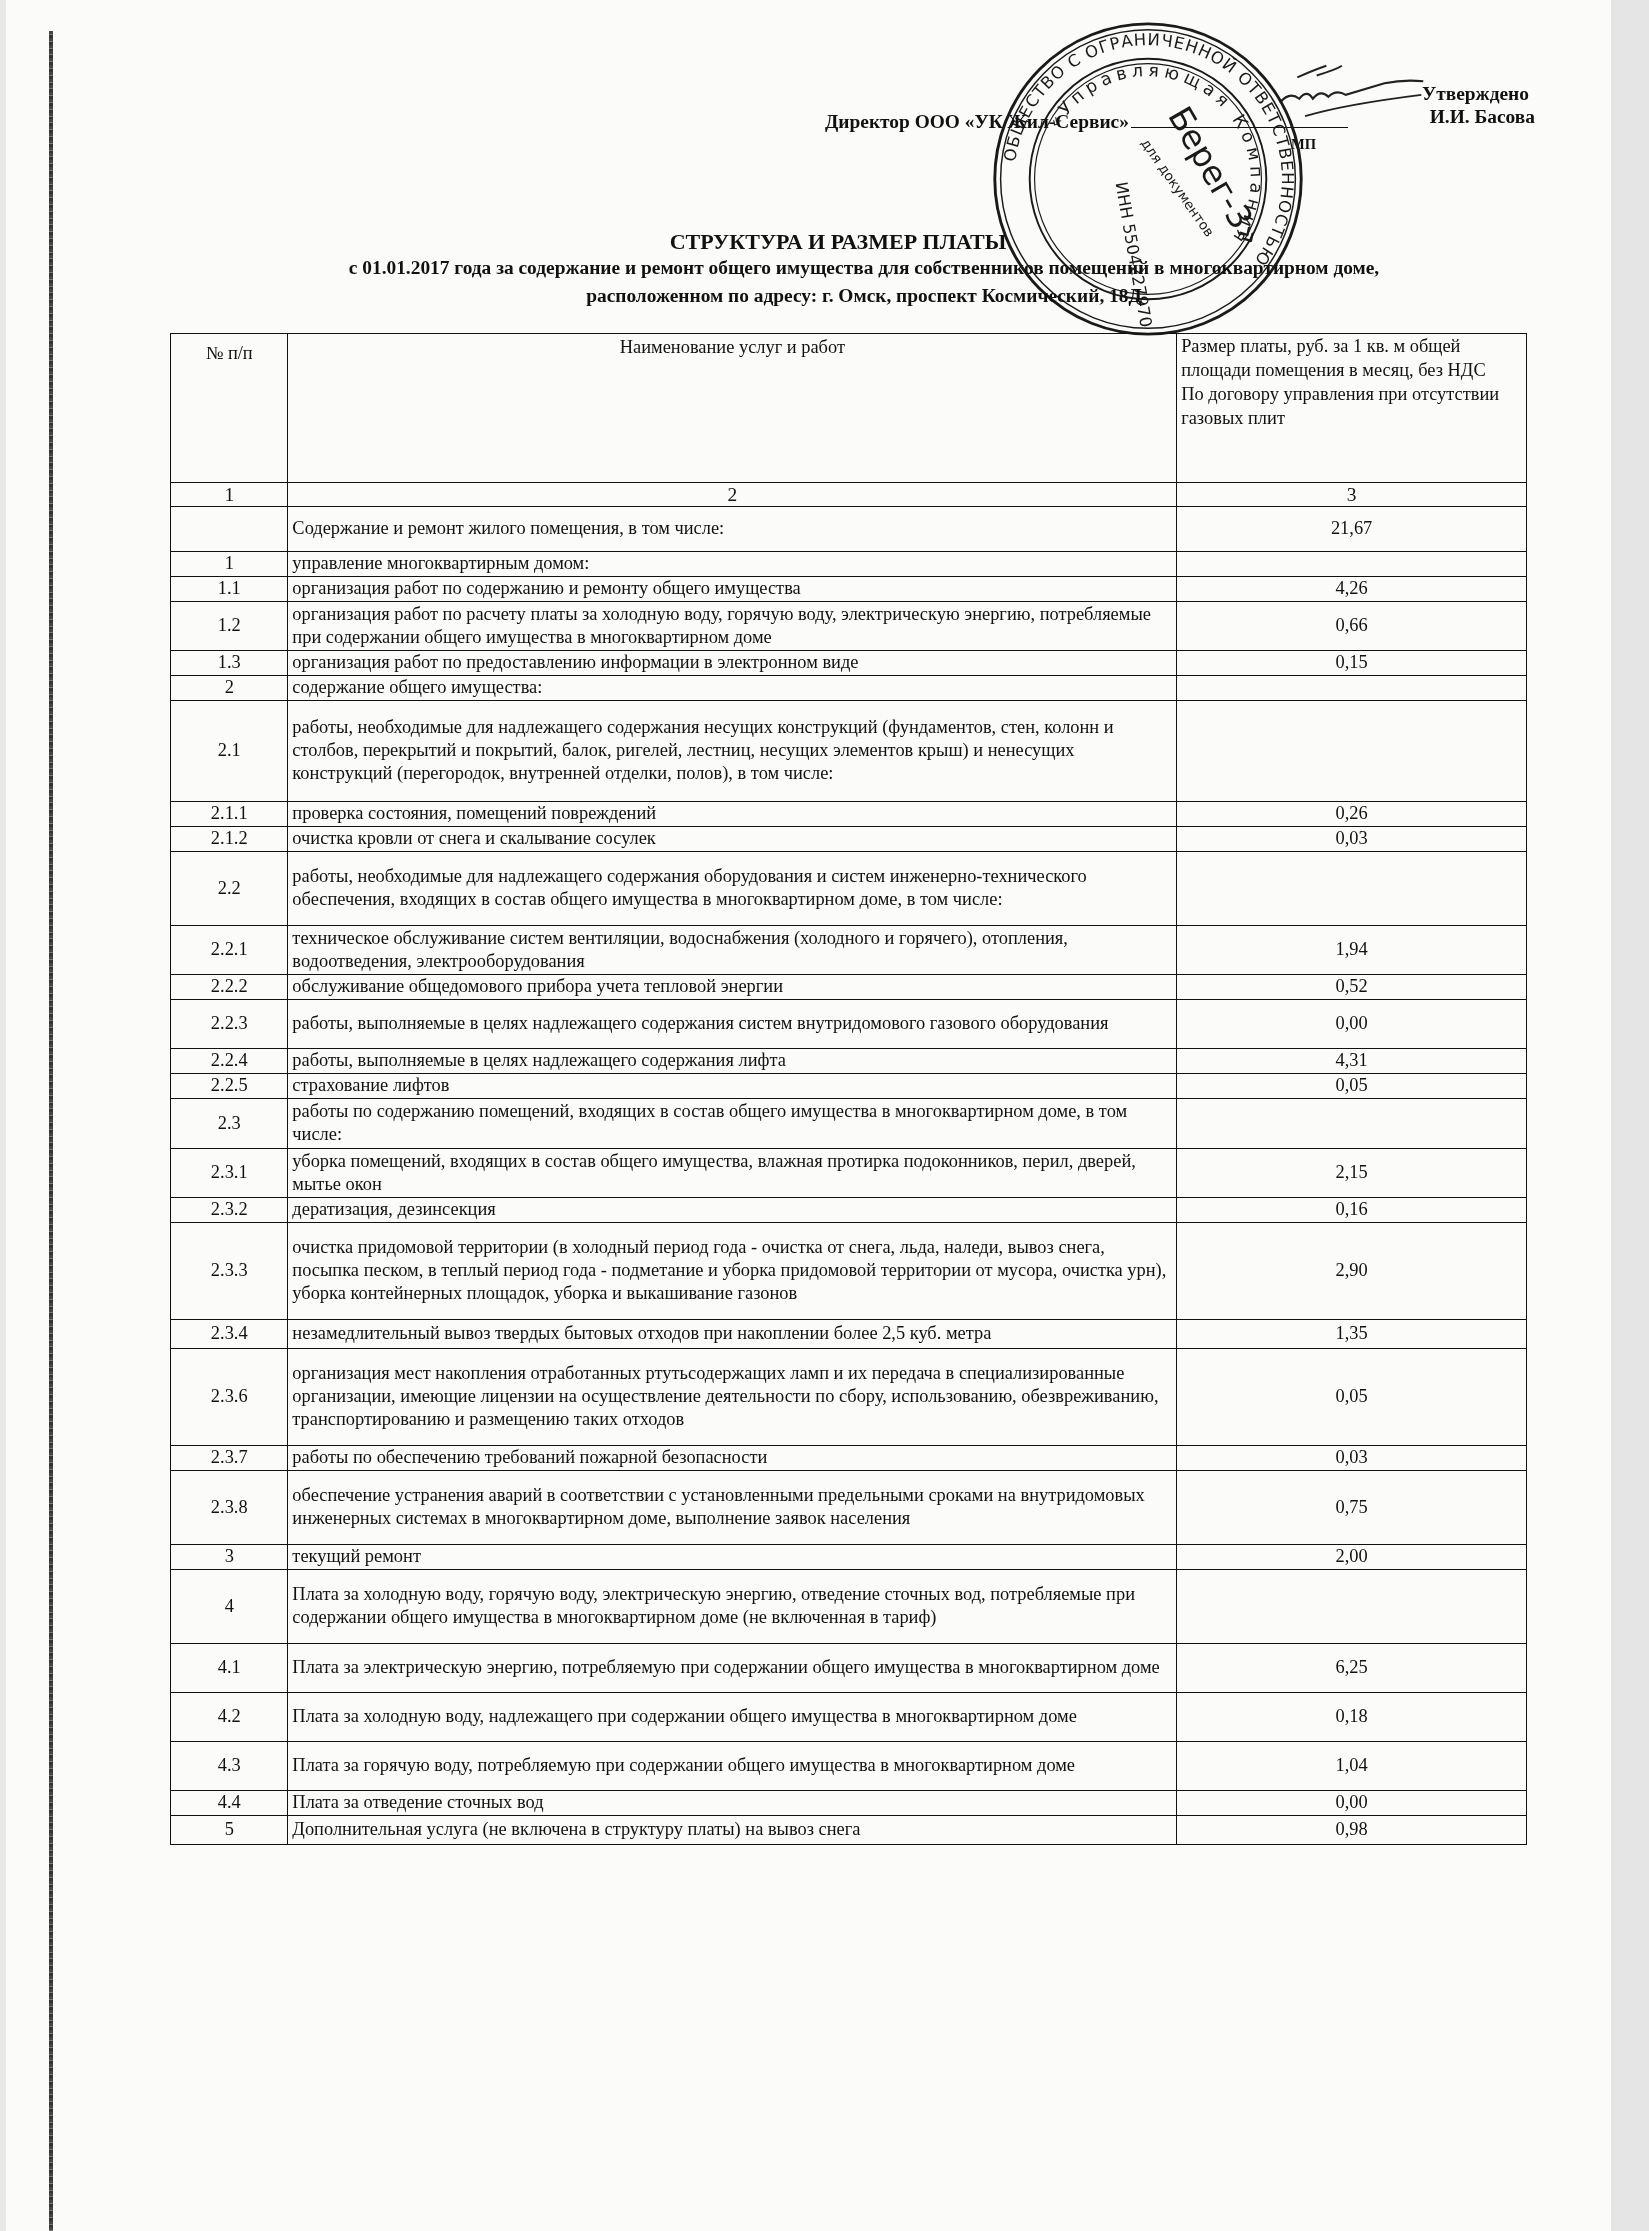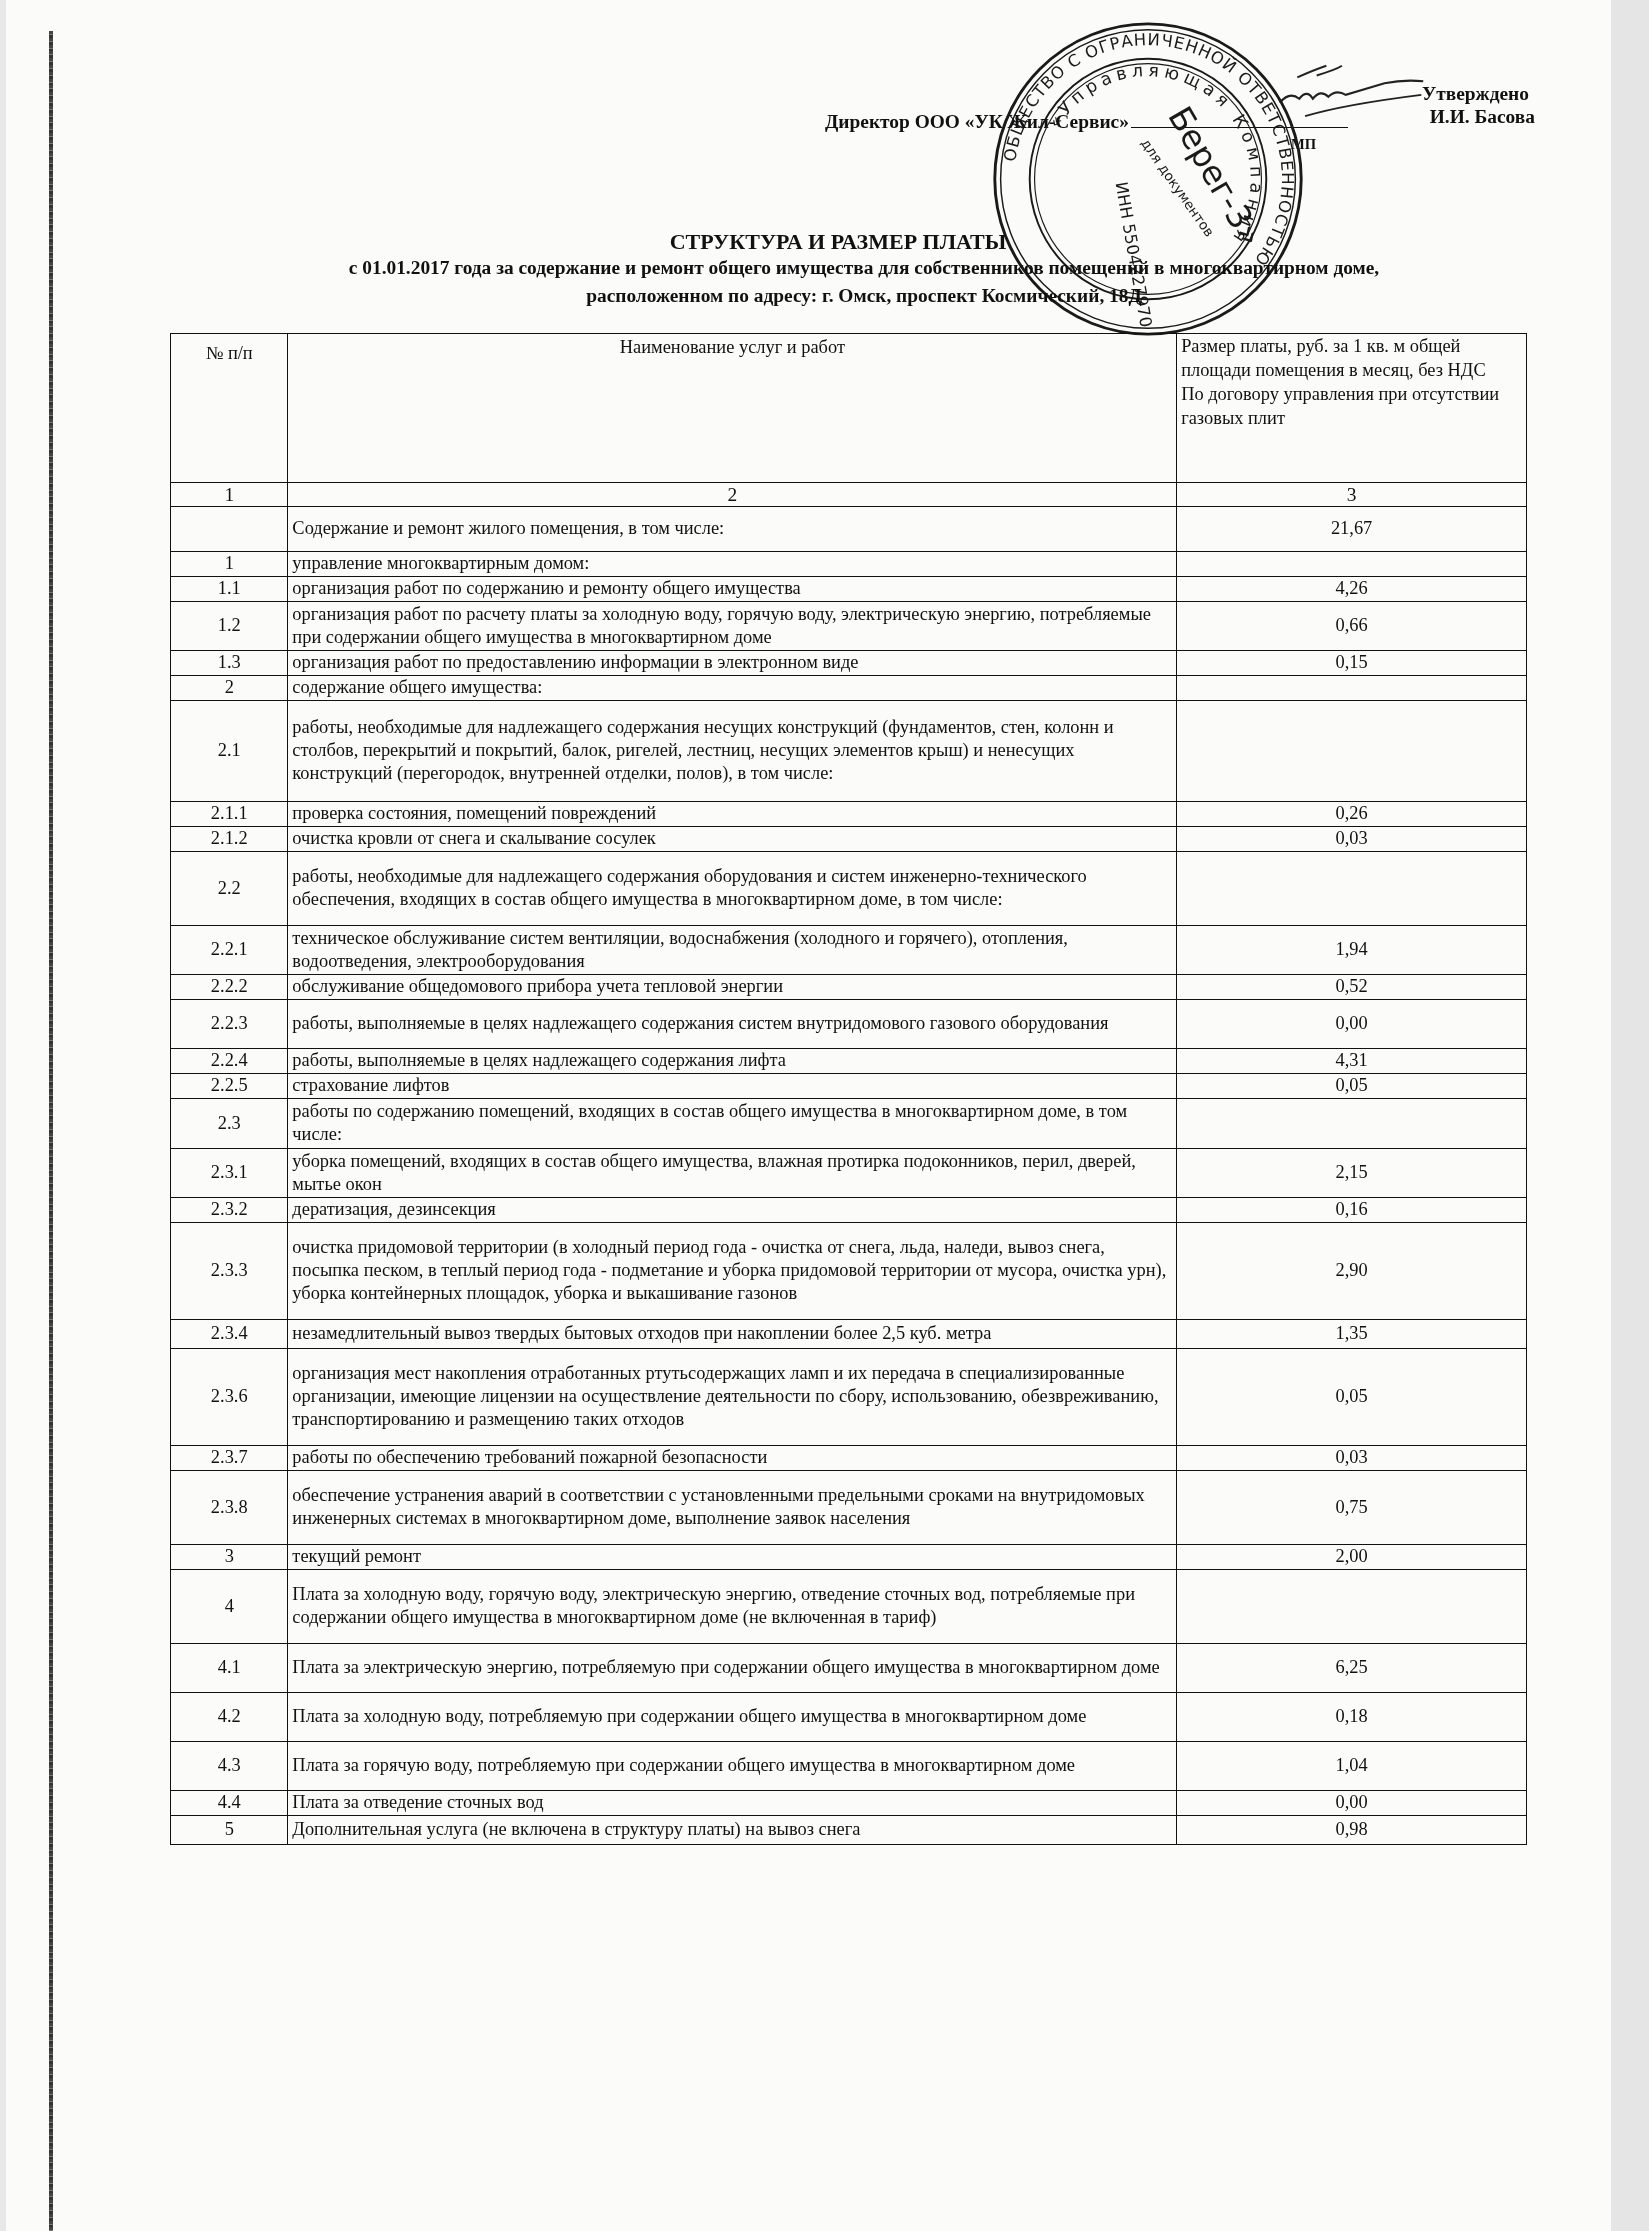--- a/index.html
+++ b/index.html
@@ -235,21 +235,21 @@
         <td class="c-name">Плата за холодную воду, горячую воду, электрическую энергию, отведение сточных вод, потребляемые при содержании общего имущества в многоквартирном доме (не включенная в тариф)</td>
         <td class="c-val"></td>
       </tr>
       <tr style="height: 49px;">
         <td class="c-num">4.1</td>
         <td class="c-name">Плата за электрическую энергию, потребляемую при содержании общего имущества в многоквартирном доме</td>
         <td class="c-val">6,25</td>
       </tr>
       <tr style="height: 49px;">
         <td class="c-num">4.2</td>
-        <td class="c-name">Плата за холодную воду, потребляемую при содержании общего имущества в многоквартирном доме</td>
+        <td class="c-name">Плата за холодную воду, надлежащего при содержании общего имущества в многоквартирном доме</td>
         <td class="c-val">0,18</td>
       </tr>
       <tr style="height: 49px;">
         <td class="c-num">4.3</td>
         <td class="c-name">Плата за горячую воду, потребляемую при содержании общего имущества в многоквартирном доме</td>
         <td class="c-val">1,04</td>
       </tr>
       <tr style="height: 25px; padding-left: 8px;">
         <td class="c-num">4.4</td>
         <td class="c-name">Плата за отведение сточных вод</td>

